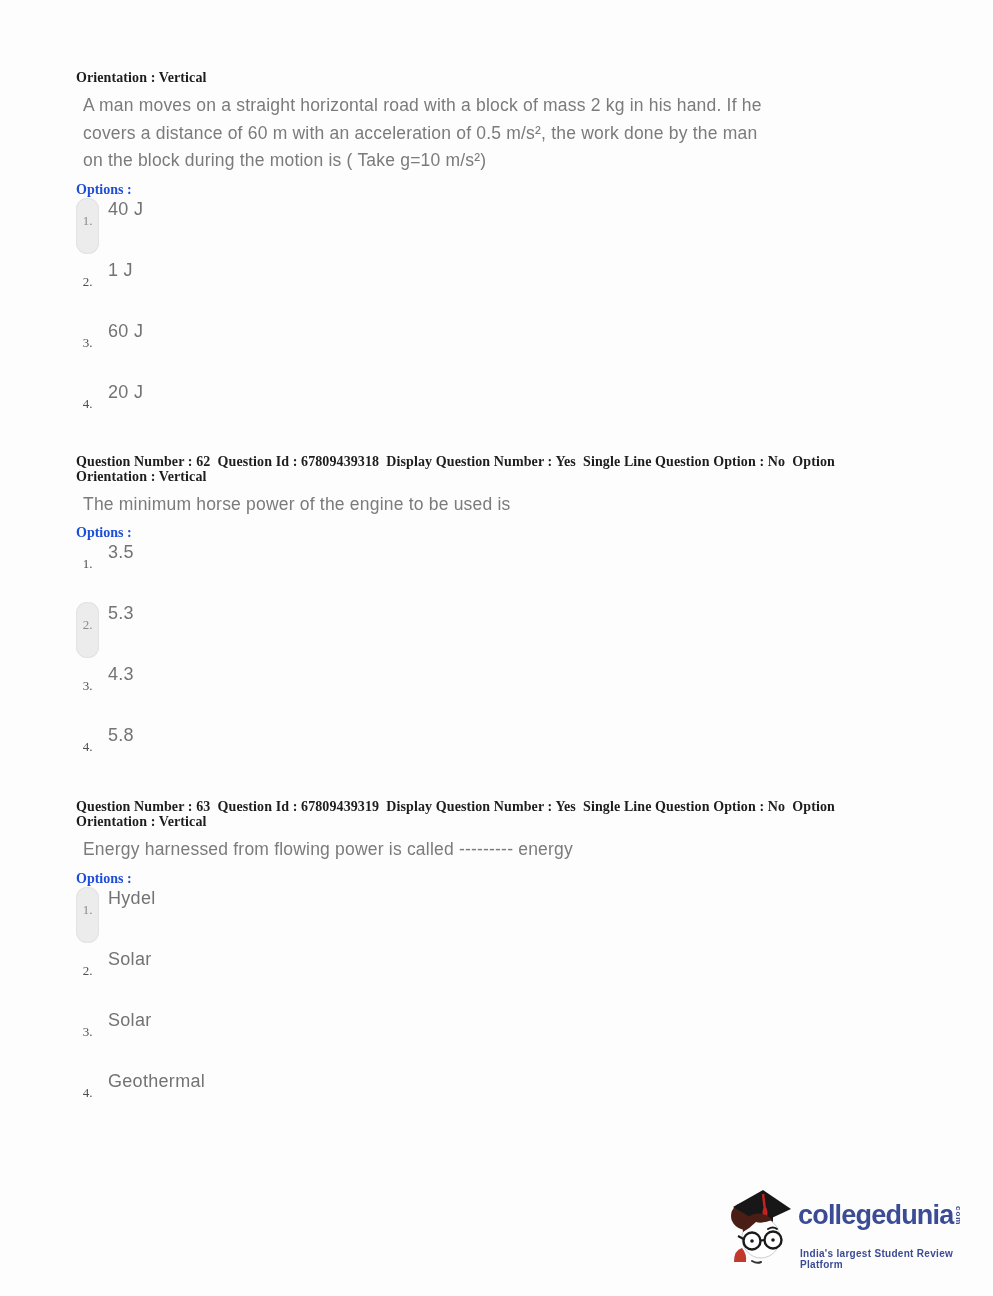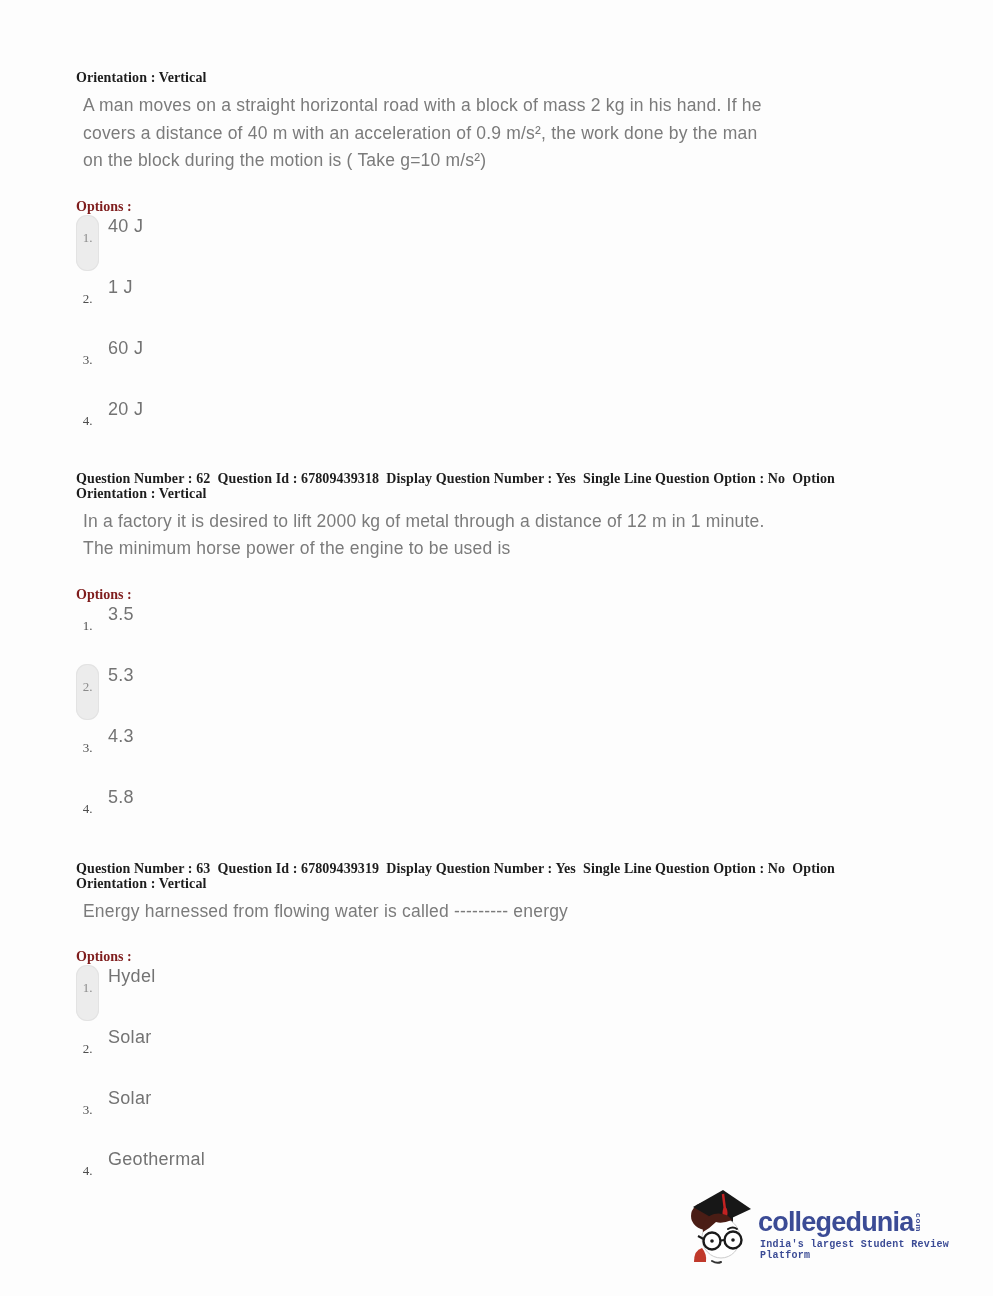--- a/index.html
+++ b/index.html
@@ -28,26 +28,26 @@
   }
   .q-body { margin-top: 7px; padding-left: 7px; }
   .q-body-line {
     font-size: 17.5px;
     line-height: 27.5px;
     color: #7b7b7b;
     letter-spacing: 0.2px;
     white-space: pre;
   }
   .options-label {
-    margin-top: 24px;
+    margin-top: 7px;
     font-family: "Liberation Serif", serif;
     font-weight: 700;
     font-size: 14px;
     line-height: 15px;
-    color: #7f1d1d;
+    color: #1d4ed8;
   }
   .options-list { margin-top: 1px; }
   .option-row {
     display: flex;
     align-items: flex-start;
     height: 61px;
     cursor: default;
   }
   .option-num {
     width: 23px;
@@ -70,64 +70,63 @@
     margin-left: 9px;
     padding-top: 2px;
     font-size: 18px;
     line-height: 19px;
     color: #737373;
     letter-spacing: 0.3px;
   }
   
   .logo {
     position: absolute;
-    left: 686px; top: 1184px;
+    left: 726px; top: 1184px;
     display: flex;
-    align-items: center;
+    align-items: flex-start;
   }
   .logo-text { margin-left: 2px; padding-top: 16px; }
   .brand-row { display: flex; align-items: flex-start; }
   .brand-name {
     font-weight: 700;
     font-size: 27px;
     line-height: 30px;
     letter-spacing: -0.8px;
     color: #3b4b95;
   }
   .brand-tld {
     writing-mode: vertical-rl;
     font-size: 8px;
     font-weight: 700;
     color: #3b4b95;
     margin-left: 1px;
     padding-top: 6px;
     letter-spacing: 1px;
   }
   .brand-tagline {
-    margin-top: 2px;
+    margin-top: 18px;
     font-size: 10px;
     font-weight: 700;
     color: #3b4b95;
     letter-spacing: 0.3px;
     padding-left: 2px;
-    font-family: Liberation Mono, monospace;
   }
 </style>
 </head>
 <body>
 
 <div class="content">
 
   <div class="q-block">
     <div class="q-header">
       <div class="q-header-line">Orientation : Vertical</div>
     </div>
     <div class="q-body">
       <div class="q-body-line">A man moves on a straight horizontal road with a block of mass 2 kg in his hand. If he</div>
-      <div class="q-body-line">covers a distance of 40 m with an acceleration of 0.9 m/s², the work done by the man</div>
+      <div class="q-body-line">covers a distance of 60 m with an acceleration of 0.5 m/s², the work done by the man</div>
       <div class="q-body-line">on the block during the motion is ( Take g=10 m/s²)</div>
     </div>
     <div class="options-label">Options :</div>
     <div class="options-list">
       <div class="option-row selected">
         <div class="option-num">1.</div>
         <div class="option-text">40 J</div>
       </div>
       <div class="option-row">
         <div class="option-num">2.</div>
@@ -143,21 +142,20 @@
       </div>
     </div>
   </div>
 
   <div class="q-block">
     <div class="q-header">
       <div class="q-header-line">Question Number : 62  Question Id : 67809439318  Display Question Number : Yes  Single Line Question Option : No  Option</div>
       <div class="q-header-line">Orientation : Vertical</div>
     </div>
     <div class="q-body">
-      <div class="q-body-line">In a factory it is desired to lift 2000 kg of metal through a distance of 12 m in 1 minute.</div>
       <div class="q-body-line">The minimum horse power of the engine to be used is</div>
     </div>
     <div class="options-label">Options :</div>
     <div class="options-list">
       <div class="option-row">
         <div class="option-num">1.</div>
         <div class="option-text">3.5</div>
       </div>
       <div class="option-row selected">
         <div class="option-num">2.</div>
@@ -173,21 +171,21 @@
       </div>
     </div>
   </div>
 
   <div class="q-block" style="margin-top:14px;">
     <div class="q-header">
       <div class="q-header-line">Question Number : 63  Question Id : 67809439319  Display Question Number : Yes  Single Line Question Option : No  Option</div>
       <div class="q-header-line">Orientation : Vertical</div>
     </div>
     <div class="q-body">
-      <div class="q-body-line">Energy harnessed from flowing water is called --------- energy</div>
+      <div class="q-body-line">Energy harnessed from flowing power is called --------- energy</div>
     </div>
     <div class="options-label">Options :</div>
     <div class="options-list">
       <div class="option-row selected">
         <div class="option-num">1.</div>
         <div class="option-text">Hydel</div>
       </div>
       <div class="option-row">
         <div class="option-num">2.</div>
         <div class="option-text">Solar</div>

